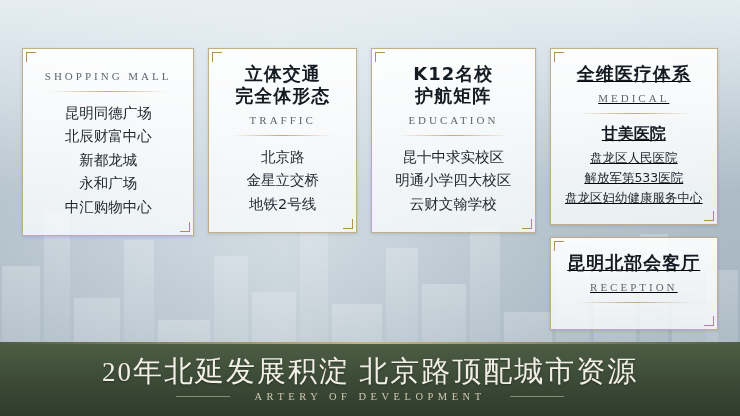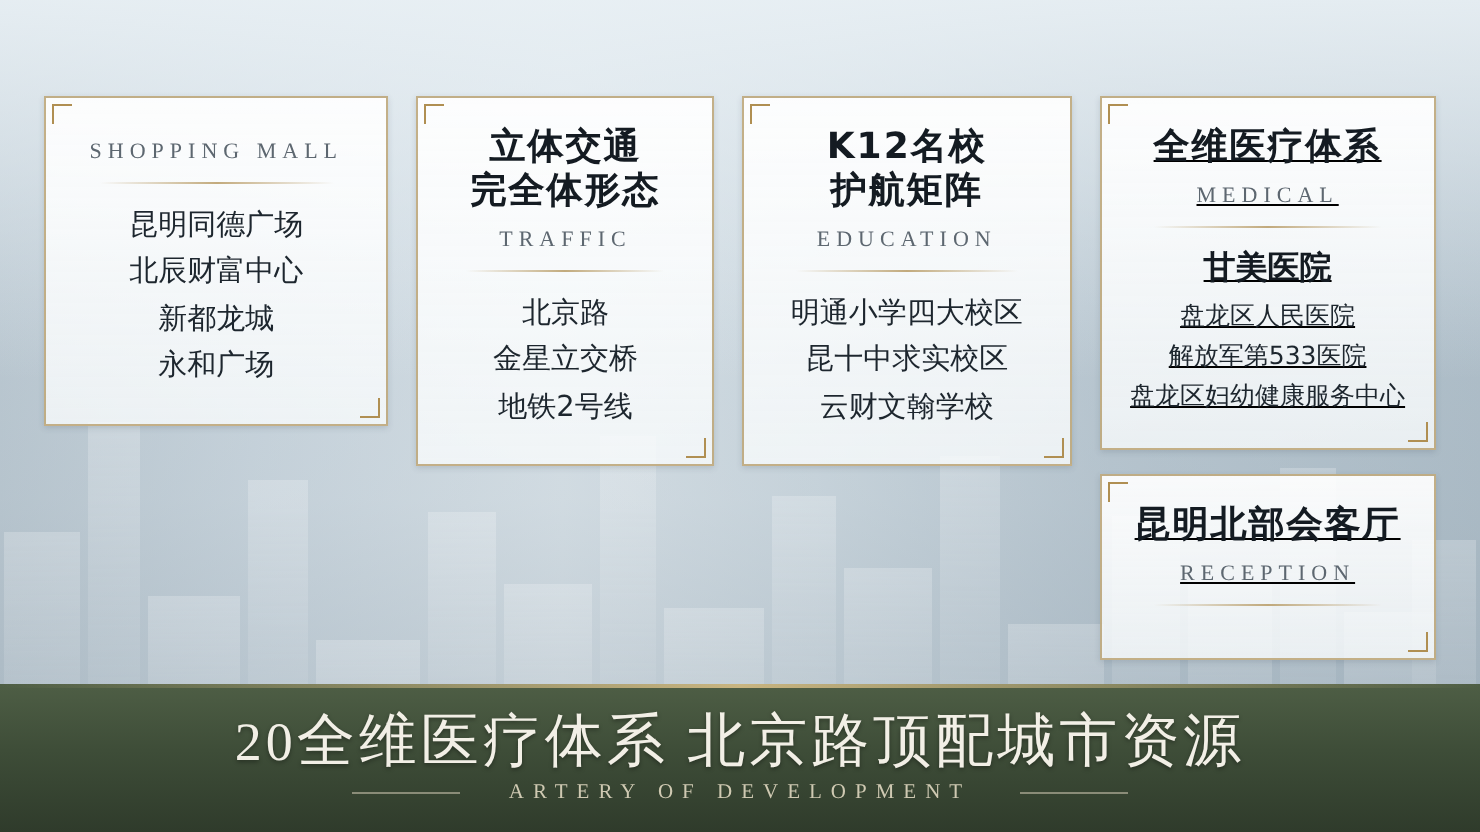--- a/index.html
+++ b/index.html
@@ -120,20 +120,21 @@
 
     <div class="col c1">
       <div class="card">
         <div class="c-sub">SHOPPING MALL</div>
         <div class="rule"></div>
         <div class="c-list">
           <div>昆明同德广场</div>
           <div>北辰财富中心</div>
           <div>新都龙城</div>
           <div>永和广场</div>
+          <div>中汇购物中心</div>
         </div>
       </div>
     </div>
 
     <div class="col c2">
       <div class="card">
         <div class="c-title">
           <div>立体交通</div>
           <div>完全体形态</div>
         </div>
@@ -149,22 +150,22 @@
 
     <div class="col c3">
       <div class="card">
         <div class="c-title">
           <div>K12名校</div>
           <div>护航矩阵</div>
         </div>
         <div class="c-sub">EDUCATION</div>
         <div class="rule"></div>
         <div class="c-list">
+          <div>昆十中求实校区</div>
           <div>明通小学四大校区</div>
-          <div>昆十中求实校区</div>
           <div>云财文翰学校</div>
         </div>
       </div>
     </div>
 
     <div class="col c4">
       <div class="card">
         <div class="c-title">
           <div>全维医疗体系</div>
         </div>
@@ -184,20 +185,20 @@
         </div>
         <div class="c-sub">RECEPTION</div>
         <div class="rule"></div>
       </div>
     </div>
 
   </div>
 
   <div class="banner">
     <div class="banner-top"></div>
-    <div class="b-main"><span class="num">20</span><span>全维医疗体系 北京路顶配城市资源</span></div>
+    <div class="b-main"><span class="num">20</span><span>年北延发展积淀 北京路顶配城市资源</span></div>
     <div class="b-sub">
       <span class="dash"></span>
       <span>ARTERY OF DEVELOPMENT</span>
       <span class="dash"></span>
     </div>
   </div>
 </div>
 
 </body></html>

